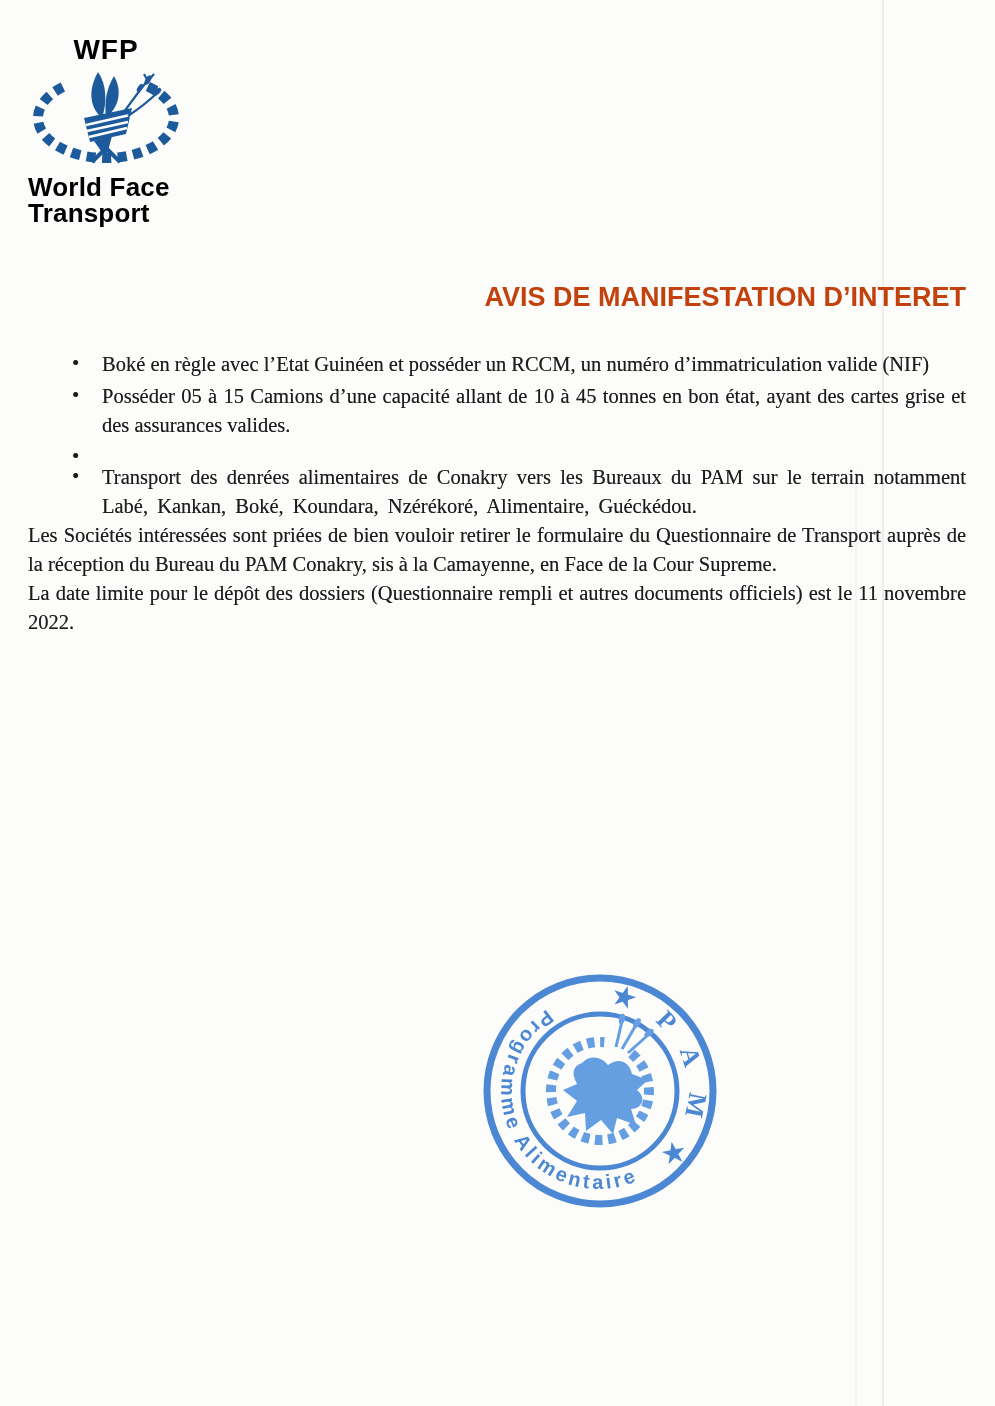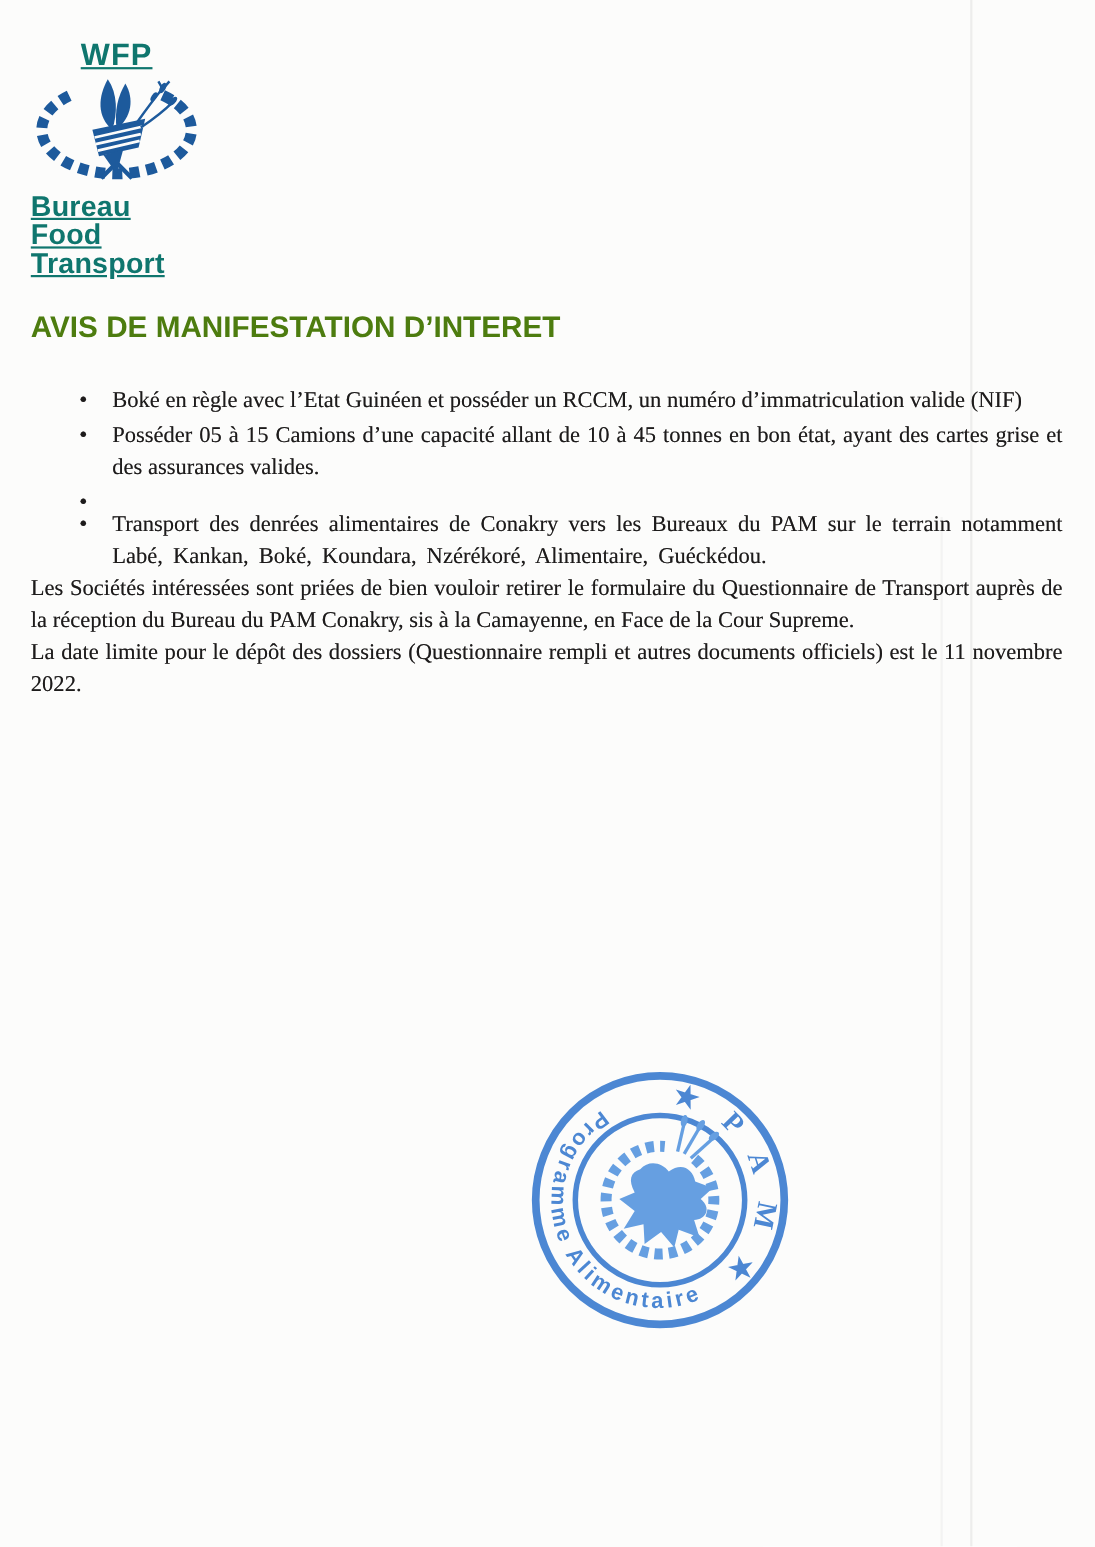--- a/index.html
+++ b/index.html
@@ -11,37 +11,37 @@
     font-family:"Liberation Serif", serif;
     color:#1d1b1b;
   }
 
   
   .scan-line { position:absolute; z-index:0; }
   .scan-line-1 { left:882px; top:0; width:2px; height:1406px; background:#ededec; }
   .scan-line-2 { left:855px; top:470px; width:2px; height:936px; background:#f3f3f2; }
 
   
-  .logo { position:absolute; left:28px; top:34px; width:160px; z-index:1; color:#0f766e;text-decoration:underline; }
+  .logo { position:absolute; left:28px; top:34px; width:160px; z-index:1; color:#000000; }
   .logo-acronym {
     font-family:"Liberation Sans", sans-serif; font-weight:bold;
     font-size:28px; letter-spacing:1px; text-align:center; width:156px;
   }
   .logo-emblem { display:block; margin-top:2px; }
   .logo-name {
     font-family:"Liberation Sans", sans-serif; font-weight:bold;
     font-size:26px; line-height:26px; margin-top:8px; letter-spacing:0.2px;
   }
 
   
   .doc-title {
     position:absolute; left:28px; right:29px; top:282px; z-index:1;
-    text-align:left;
+    text-align:right;
     font-family:"Liberation Sans", sans-serif; font-weight:bold;
-    font-size:27px; letter-spacing:0px; color:#4d7c0f;
+    font-size:27px; letter-spacing:0px; color:#c2410c;
   }
 
   .content {
     position:absolute; left:28px; top:333px; width:938px; z-index:1;
     font-size:20.5px; line-height:29px;
     text-shadow:0 0 0.4px rgba(20,20,20,0.55);
   }
   .content p { margin:0; text-align:justify; }
 
   ul.doc-list { list-style:none; margin:0; padding:0; }
@@ -106,21 +106,21 @@
         <path d="M116,6 L120,13 L126,6"></path>
       </g>
       <g fill="#1d5a9c" stroke="none">
         <ellipse cx="120" cy="12" rx="2.6" ry="5.2" transform="rotate(28 120 12)"></ellipse>
         <ellipse cx="129" cy="24" rx="2.6" ry="5.2" transform="rotate(46 129 24)"></ellipse>
         <ellipse cx="112" cy="20" rx="2.3" ry="4.6" transform="rotate(34 112 20)"></ellipse>
       </g>
     </svg>
 
     <div class="logo-name">
-      <div>Bureau Food</div>
+      <div>World Face</div>
       <div>Transport</div>
     </div>
   </div>
 
   <div class="doc-title">AVIS DE MANIFESTATION D’INTERET</div>
 
   <div class="content">
 
 
     <ul class="doc-list qualifications-list">

